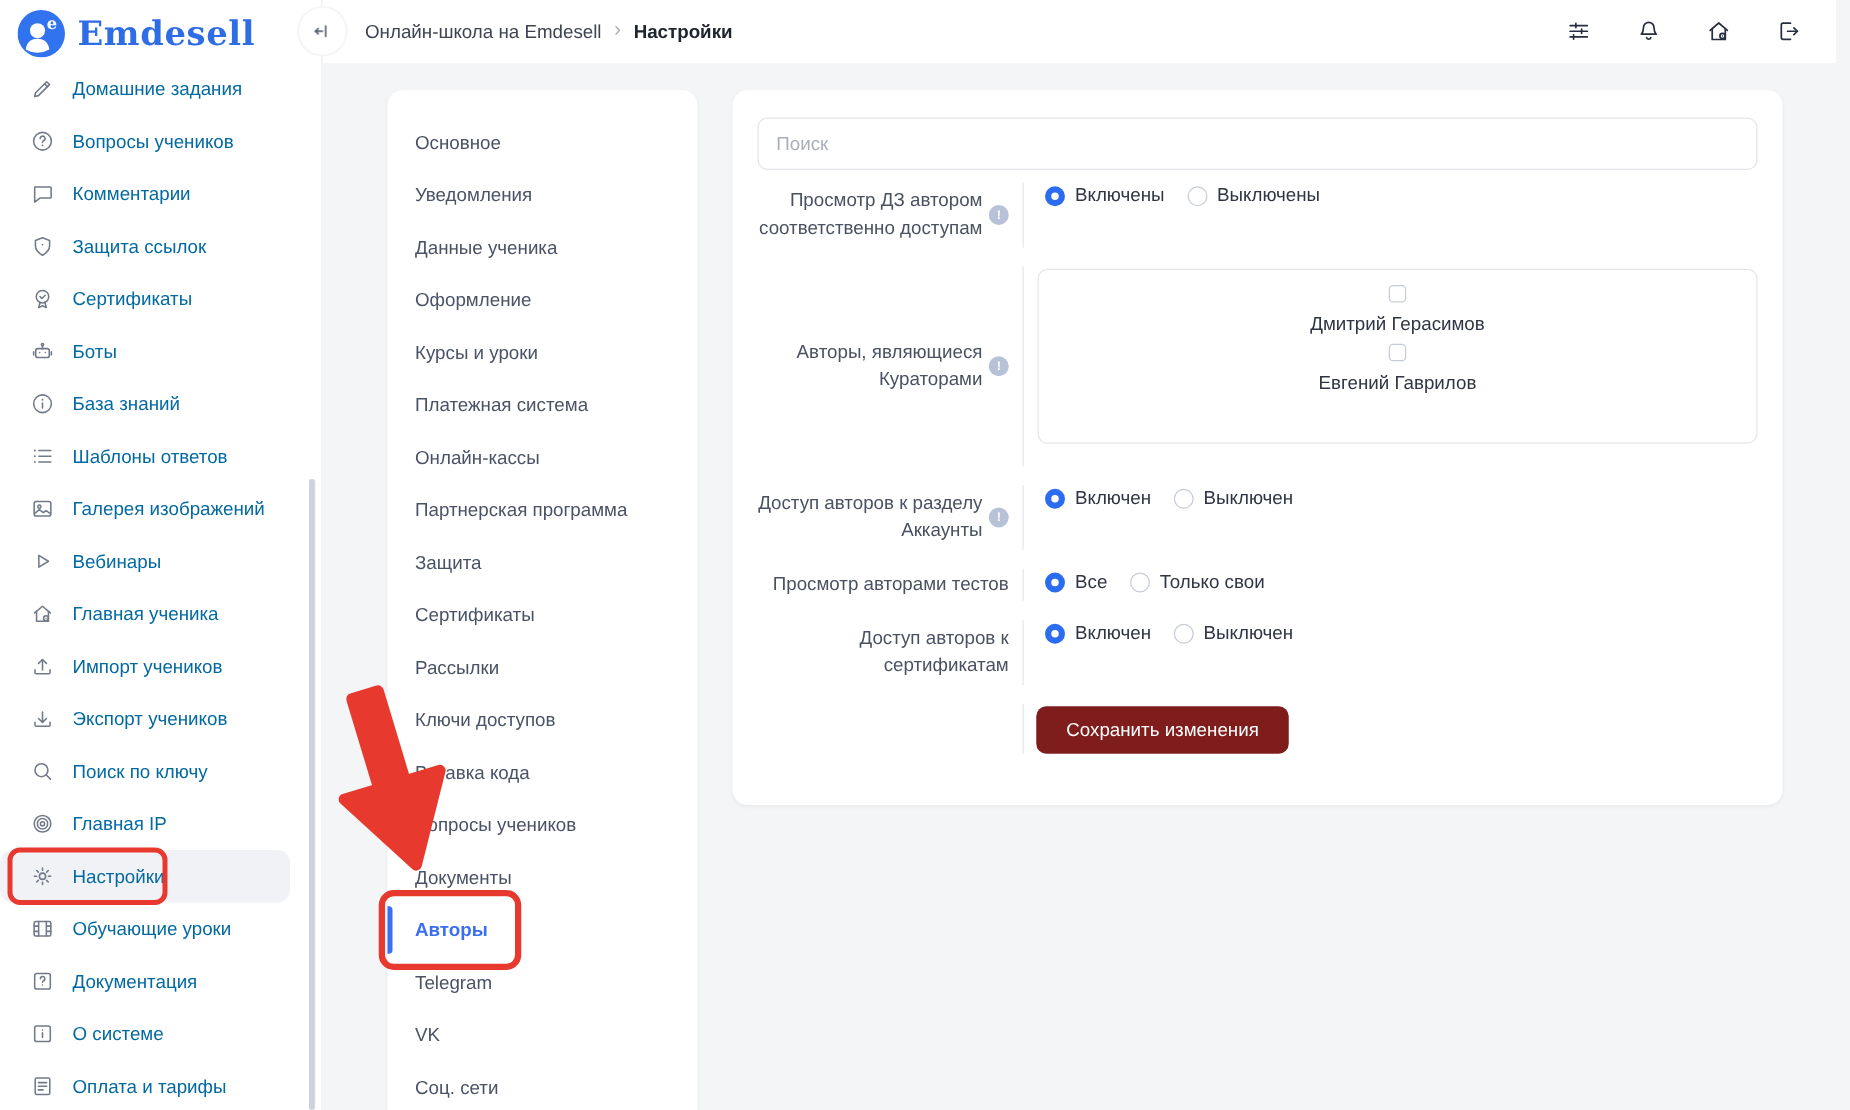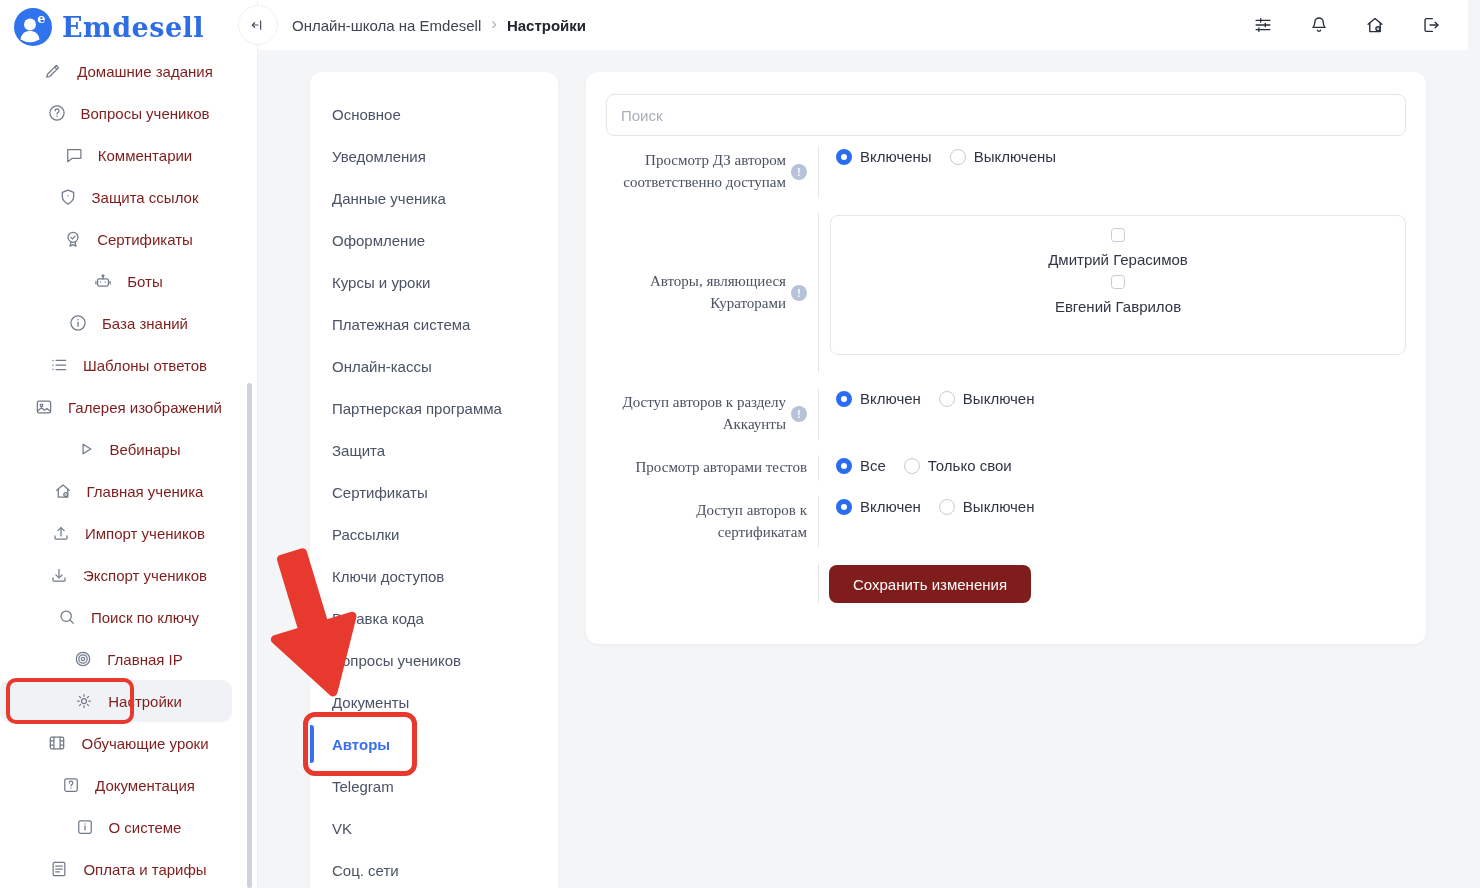--- a/index.html
+++ b/index.html
@@ -6,21 +6,21 @@
   html,body { width:1480px; height:888px; overflow:hidden; background:#f4f5f6;
     font-family:"Liberation Sans", sans-serif; font-size:15px; color:#3f4654; }
 
   
   .sidebar { position:fixed; left:0; top:0; width:258px; height:888px; background:#fff;
     border-right:1px solid #eef0f3; z-index:10; }
   .logo { display:flex; align-items:center; gap:10px; padding:8px 0 4px 14px; height:50px; }
   .logo-name { font-family:"DejaVu Serif", serif; font-weight:bold; font-size:27px; color:#2e6de4; letter-spacing:0.5px; }
   .side-nav { padding-top:0; }
   .side-item { position:relative; display:flex; align-items:center; gap:14px; height:42px;
-    padding-left:24px; width:232px; color:#7f1d1d; cursor:pointer;justify-content:center; }
+    padding-left:24px; width:232px; color:#0369a1; cursor:pointer; }
   .side-item .ic { color:#717a89; flex:none; }
   .side-item.active { background:#f1f2f5; border-radius:10px; }
   .side-label { white-space:nowrap; }
   .side-scrollthumb { position:fixed; left:247px; top:383px; width:5px; height:505px;
     background:#ccd3de; border-radius:3px; z-index:15; }
 
   
   .topbar { position:fixed; left:258px; right:12px; top:0; height:50px; background:#fff; z-index:5; }
   .collapse-btn { position:fixed; left:238px; top:5px; width:40px; height:40px; border-radius:50%;
     background:#fff; border:1px solid #eef0f3; display:flex; align-items:center; justify-content:center;
@@ -48,21 +48,21 @@
   .content-card { position:absolute; left:328px; top:22px; width:840px; height:572px;
     background:#fff; border-radius:12px; box-shadow:0 1px 3px rgba(20,30,60,.05); padding:22px 20px 0 20px; }
   .search-input { width:100%; height:42px; border:1px solid #e3e5e9; border-radius:8px;
     padding:0 14px; font-family:inherit; font-size:15px; color:#701a75; outline:none; }
   .search-input::placeholder { color:#a9aeb9; }
 
   .form-rows { margin-top:10px; }
   .form-row { display:flex; margin-bottom:15px; }
   .row-label { width:212px; flex:none; display:flex; align-items:center; justify-content:flex-end;
     gap:5px; padding-right:11px; color:#4a5160; }
-  .lbl-text { text-align:right; line-height:1.45;font-family:Liberation Serif, serif; }
+  .lbl-text { text-align:right; line-height:1.45; }
   .info-badge { flex:none; width:16px; height:16px; border-radius:50%; background:#b7c2d8; color:#fff;
     font-size:10px; font-weight:bold; display:flex; align-items:center; justify-content:center; }
   .row-control { flex:1; border-left:1px solid #e6e8eb; padding:2px 0 0 17px;
     display:flex; align-items:flex-start; }
   .fr-1 .row-control { min-height:52px; }
   .fr-2 .row-control { min-height:160px; padding-left:11px; }
   .fr-3 .row-control { min-height:52px; }
   .fr-4 .row-control { min-height:26px; }
   .fr-5 .row-control { min-height:52px; }
   .fr-btn .row-control { min-height:38px; padding-left:10px; }

